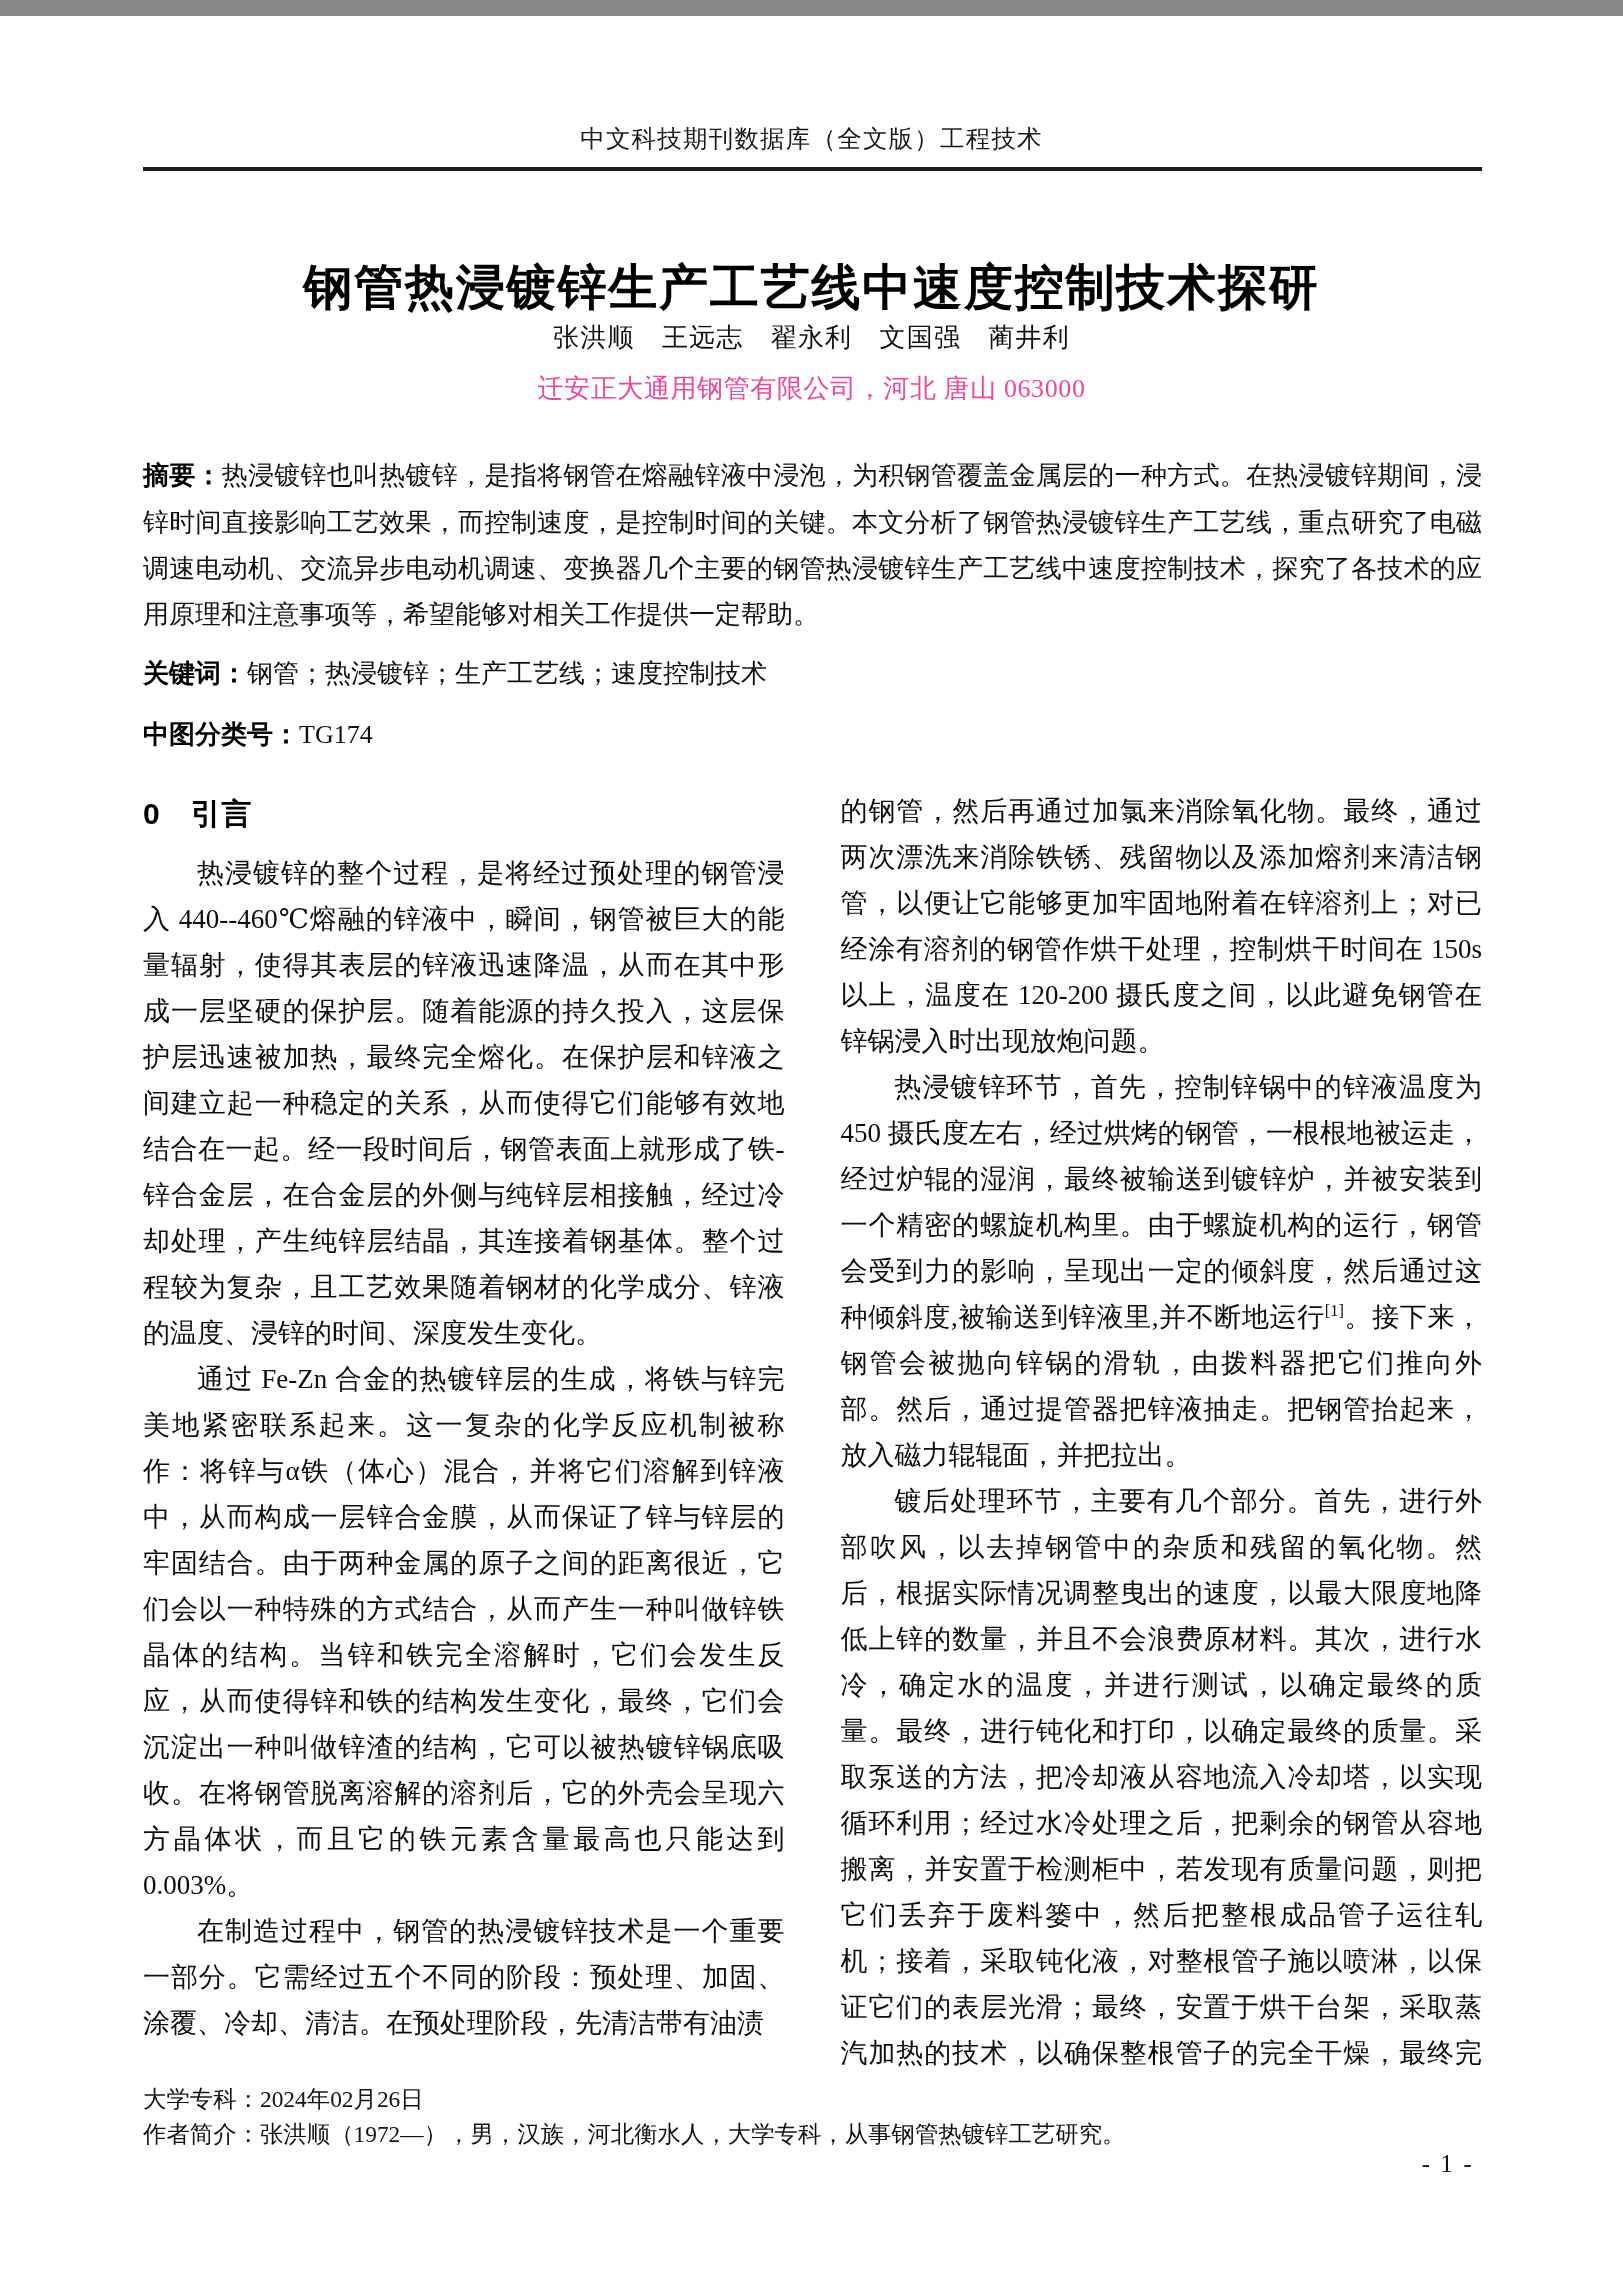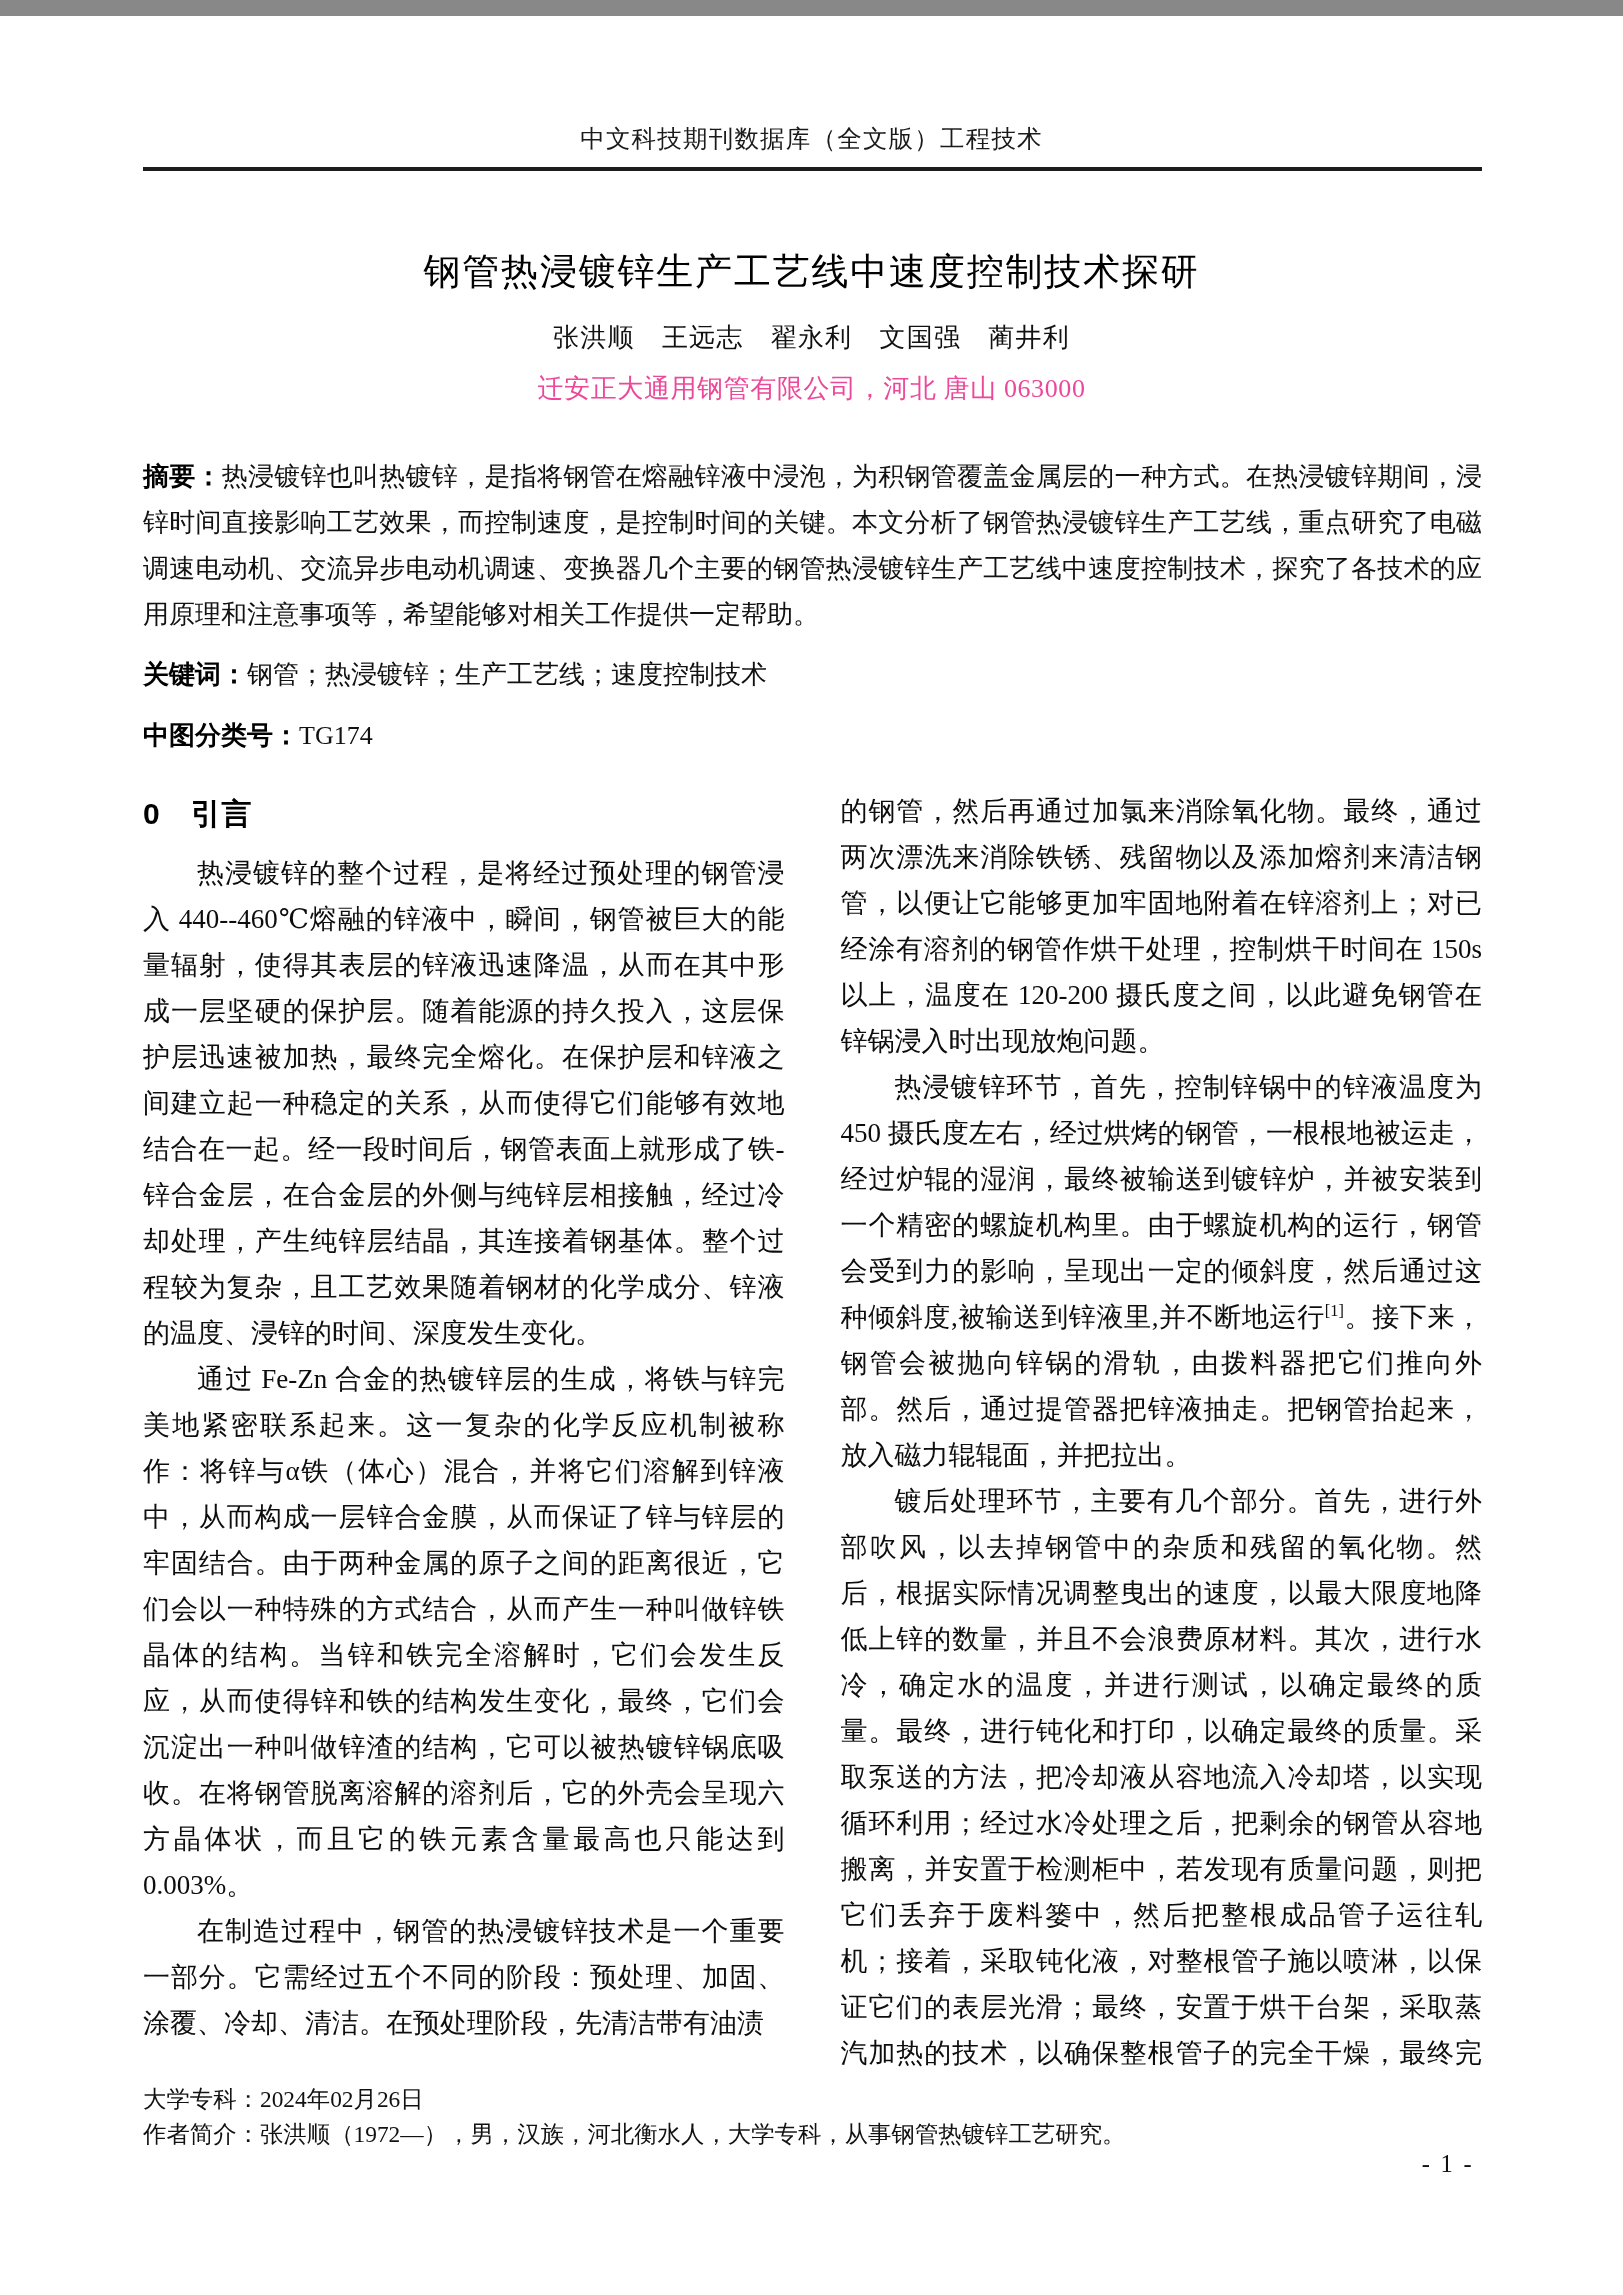--- a/index.html
+++ b/index.html
@@ -19,39 +19,39 @@
     font-size:24.5px;letter-spacing:1.2px;color:#1a1a1a;
   }
   .head-rule{
     position:absolute;top:151px;left:143px;width:1339px;height:4.1px;
     background:#1c1c1c;
   }
   
   .paper-title{
     position:absolute;top:206px;left:0;width:100%;
     text-align:center;
-    font-size:37px;font-weight:400;letter-spacing:1.8px;color:#000;
+    font-size:49px;font-weight:700;letter-spacing:1.8px;color:#000;
   }
   .authors-line{
     position:absolute;top:304px;left:0;width:100%;
     text-align:center;font-size:26px;color:#111;letter-spacing:1.2px;
   }
   .affiliation-line{
     position:absolute;top:355px;left:0;width:100%;
     text-align:center;font-size:26px;color:#ec4899;letter-spacing:0.6px;
   }
   .front-block{
     position:absolute;top:437px;left:143px;width:1339px;
   }
   .front-block p{margin:0;}
   .abstract-p{
     font-size:26px;line-height:46px;text-align:justify;color:#111;
   }
   .meta-label{
-    font-family:Liberation Sans, sans-serif;
+    font-family:Liberation Mono, monospace;
     font-weight:700;color:#000;
   }
   .keywords-p{
     margin-top:15px !important;
     font-size:26px;line-height:42px;color:#111;
   }
   .classification-p{
     margin-top:17.5px !important;
     font-size:26px;line-height:42px;color:#111;
   }

